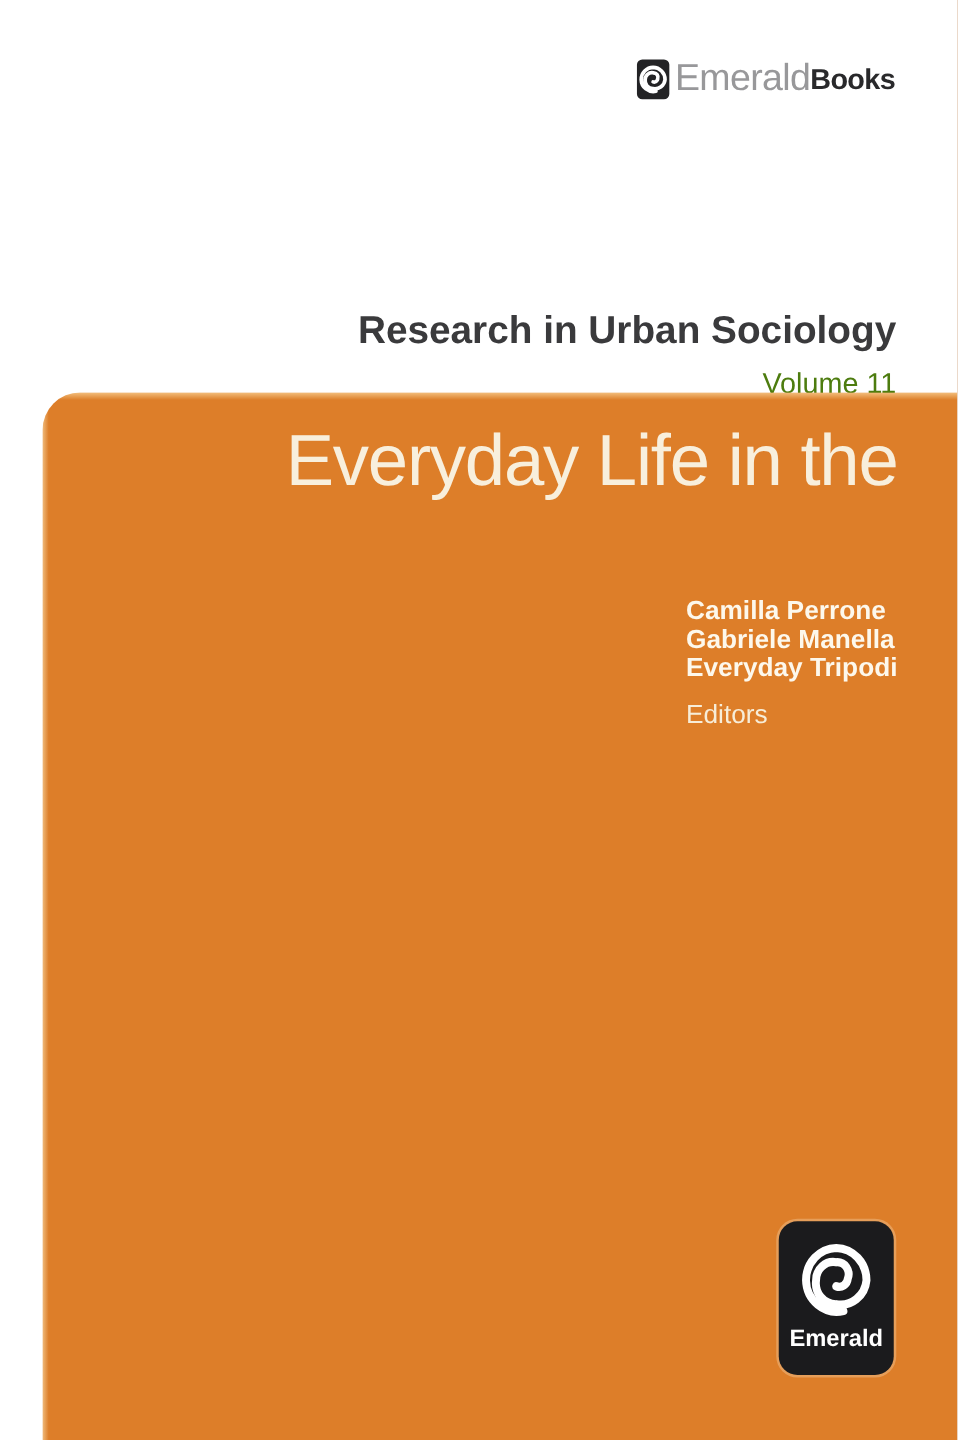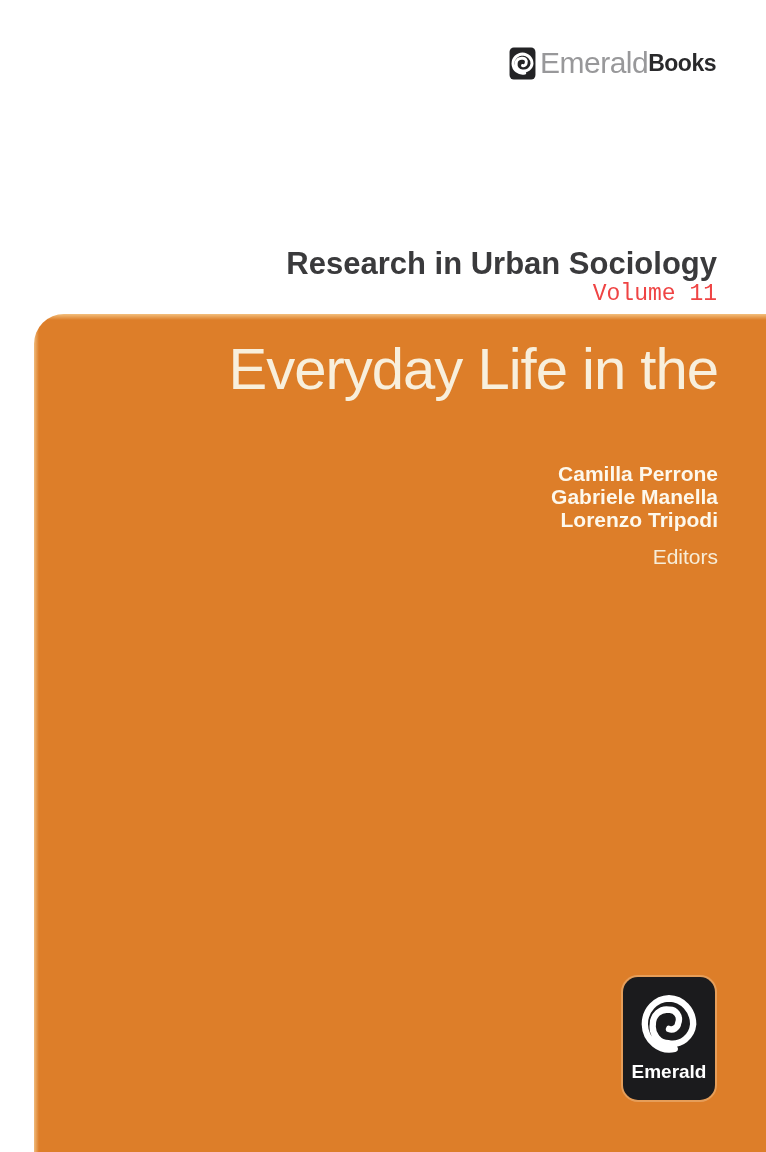--- a/index.html
+++ b/index.html
@@ -43,23 +43,22 @@
     color:#3a3a3c;
   }
   .series-name{
     font-size:31px;
     font-weight:bold;
     line-height:26px;
   }
   .series-volume{
     font-size:23px;
     line-height:26px;
-    margin-top:4px;
-    color:#ef4444;
-    font-family:Liberation Mono, monospace;
+    margin-top:16px;
+    color:#4d7c0f;
   }
 
   
   .panel{
     position:absolute;
     left:34px;top:314px;
     width:732px;height:940px;
     background:
       linear-gradient(to bottom, rgba(255,226,170,0.65) 0px, rgba(255,226,170,0) 6px),
       linear-gradient(to right, rgba(255,236,190,0.55) 0px, rgba(255,236,190,0) 5px),
@@ -74,22 +73,21 @@
     text-align:right;
     font-size:58px;
     font-weight:300;
     letter-spacing:-1px;
     line-height:65px;
     color:#f8efdc;
   }
 
   .editors{
     position:absolute;
-    top:148px;right:48px;
-    text-align:right;
+    top:163px;right:48px;
   }
   .editor-name{
     font-size:21px;
     font-weight:bold;
     line-height:23px;
     color:#fdf8ec;
   }
   .editors-label{
     margin-top:14px;
     font-size:21px;
@@ -145,21 +143,21 @@
     <div class="series-volume">Volume 11</div>
   </div>
 
   <div class="panel">
 
     <h1 class="title"><span>Everyday Life in the</span><br></h1>
 
     <div class="editors">
       <div class="editor-name">Camilla Perrone</div>
       <div class="editor-name">Gabriele Manella</div>
-      <div class="editor-name">Lorenzo Tripodi</div>
+      <div class="editor-name">Everyday Tripodi</div>
       <div class="editors-label">Editors</div>
     </div>
 
     <div class="badge">
       <svg class="badge-spiral" viewBox="0 0 100 110" xmlns="http://www.w3.org/2000/svg" aria-hidden="true">
         <g transform="translate(2,5) scale(0.96,1.0)">
           <path d="M 60 93 A 43 43 0 0 1 8 52 A 43 43 0 0 1 50 9 A 43 43 0 0 1 92 52
                    A 36 36 0 0 1 50 84 A 28 28 0 0 1 22 52 A 24 24 0 0 1 50 28
                    A 16 16 0 0 1 66 50 A 12 12 0 0 1 50 60" fill="none" stroke="#ffffff" stroke-width="11" stroke-linecap="round"></path>
         </g>

